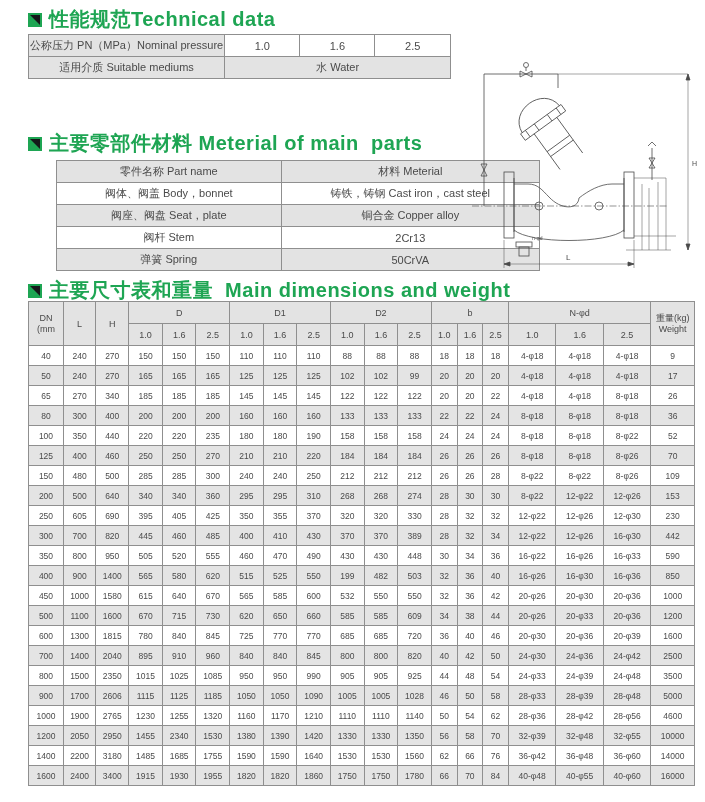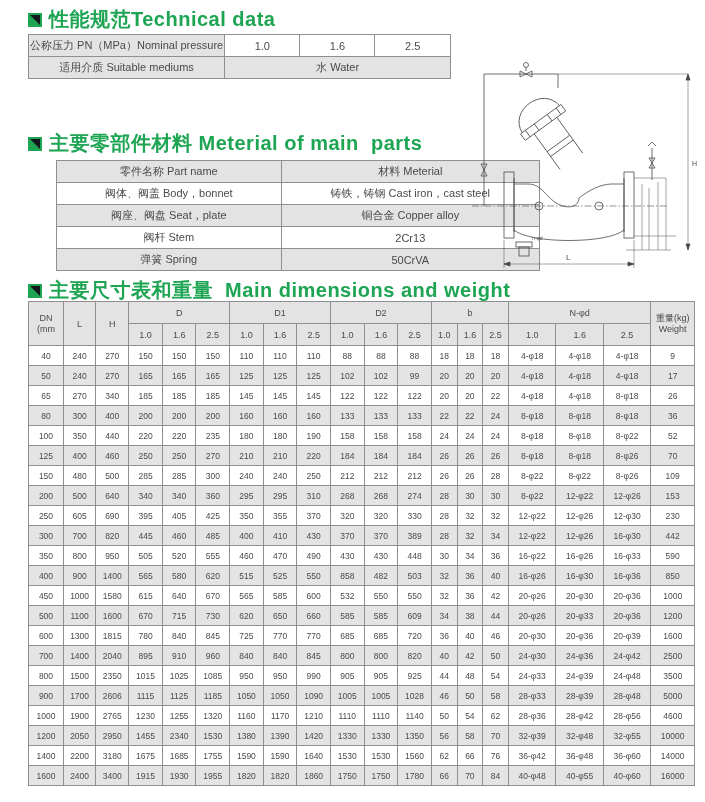--- a/index.html
+++ b/index.html
@@ -475,21 +475,21 @@
       <tr>
         <td>400</td>
         <td>900</td>
         <td>1400</td>
         <td>565</td>
         <td>580</td>
         <td>620</td>
         <td>515</td>
         <td>525</td>
         <td>550</td>
-        <td>858</td>
+        <td>199</td>
         <td>482</td>
         <td>503</td>
         <td>32</td>
         <td>36</td>
         <td>40</td>
         <td>16-φ26</td>
         <td>16-φ30</td>
         <td>16-φ36</td>
         <td>850</td>
       </tr>
@@ -658,21 +658,21 @@
         <td>70</td>
         <td>32-φ39</td>
         <td>32-φ48</td>
         <td>32-φ55</td>
         <td>10000</td>
       </tr>
       <tr>
         <td>1400</td>
         <td>2200</td>
         <td>3180</td>
-        <td>1675</td>
+        <td>1485</td>
         <td>1685</td>
         <td>1755</td>
         <td>1590</td>
         <td>1590</td>
         <td>1640</td>
         <td>1530</td>
         <td>1530</td>
         <td>1560</td>
         <td>62</td>
         <td>66</td>

